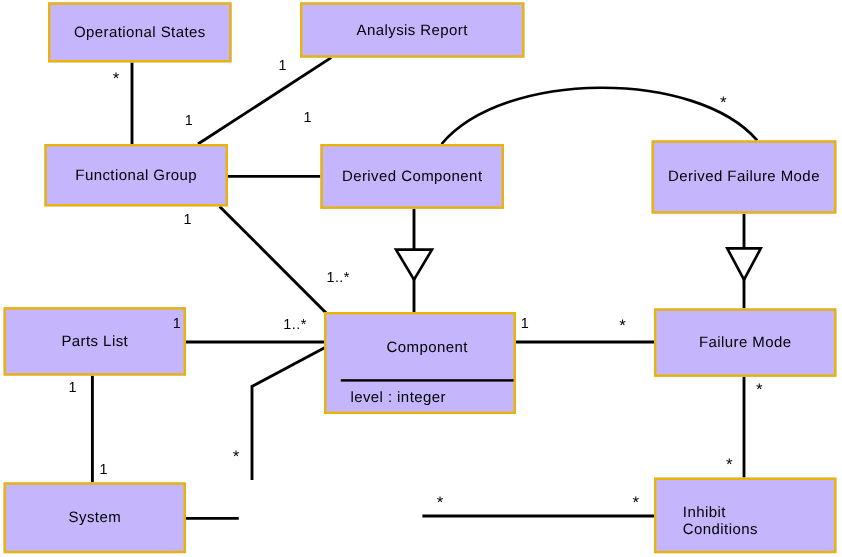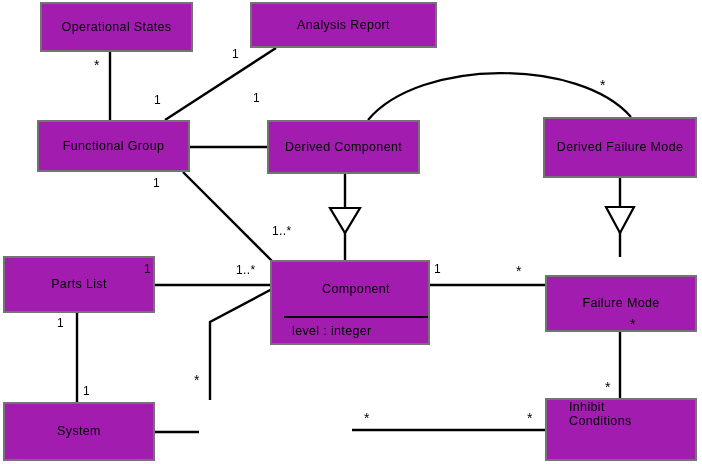--- a/index.html
+++ b/index.html
@@ -21,22 +21,22 @@
   #edge-layer {
     position: absolute;
     left: 0;
     top: 0;
     width: 702px;
     height: 464px;
   }
   .uml-class {
     position: absolute;
     box-sizing: border-box;
-    border: 2px solid #737373;
-    background: #a21caf;
+    border: 2px solid #eab308;
+    background: #c4b5fd;
     display: flex;
     flex-direction: column;
     z-index: 5;
   }
   .class-name {
     flex: 1 1 auto;
     display: flex;
     align-items: center;
     justify-content: center;
     font-size: 12.5px;
@@ -136,31 +136,31 @@
 
   <div class="uml-class" style="left:3px; top:256px; width:152px; height:57px;">
     <div class="class-name">Parts List</div>
   </div>
 
   <div class="uml-class" style="left:270px; top:260px; width:160px; height:85px;padding-left:12px;">
     <div class="class-name">Component</div>
     <div class="class-attrs">level : integer</div>
   </div>
 
-  <div class="uml-class" style="left:545px; top:275px; width:152px; height:57px;">
+  <div class="uml-class" style="left:545px; top:257px; width:152px; height:57px;">
     <div class="class-name">Failure Mode</div>
   </div>
 
   <div class="uml-class" style="left:3px; top:402px; width:152px; height:59px;">
     <div class="class-name">System</div>
   </div>
 
 
   <div class="uml-class" style="left:545px; top:398px; width:152px; height:63px;">
-    <div class="class-name left-align" style="align-items:flex-start; padding-top:0;">Inhibit
+    <div class="class-name left-align" style="align-items:flex-start; padding-top:20px;">Inhibit
 Conditions</div>
   </div>
 
   <span class="mult-label star" style="left:94px; top:58px;">*</span>
   <span class="mult-label" style="left:232px; top:48px;">1</span>
   <span class="mult-label" style="left:154px; top:94px;">1</span>
   <span class="mult-label" style="left:253px; top:92px;">1</span>
   <span class="mult-label star" style="left:600px; top:78px;">*</span>
   <span class="mult-label" style="left:153px; top:177px;">1</span>
   <span class="mult-label" style="left:272px; top:225px;">1..*</span>

